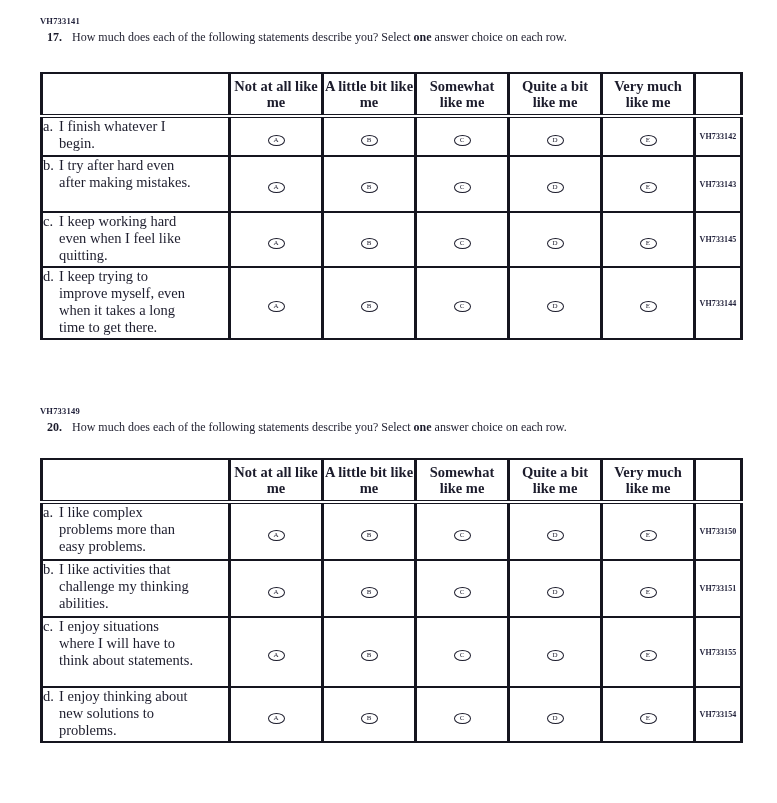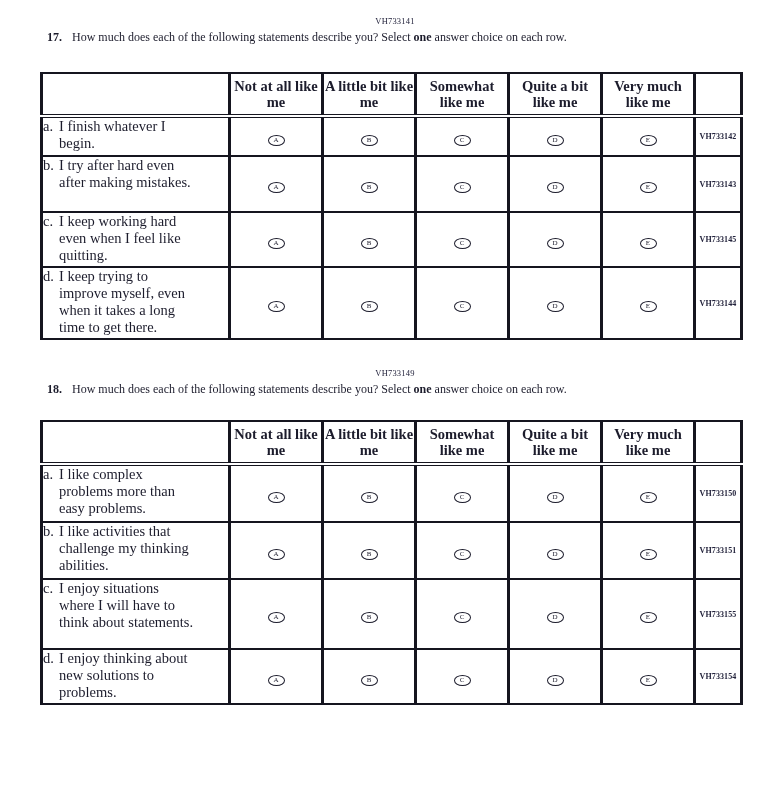--- a/index.html
+++ b/index.html
@@ -7,23 +7,23 @@
   body {
     width: 777px; height: 803px;
     background: #ffffff;
     color: #1c1c2c;
     font-family: "Liberation Serif", "DejaVu Serif", serif;
     overflow: hidden;
   }
   .page { padding: 16px 27px 0 40px; }
 
   .vhcode {
-    text-align: center;
+    text-align: left;
     font-size: 8.5px;
-    font-weight: normal;
+    font-weight: bold;
     color: #23233c;
     letter-spacing: 0.2px;
     height: 10px;
     line-height: 10px;
   }
 
   .question {
     display: flex;
     margin: 2px 0 0 7px;
     font-size: 12px;
@@ -32,21 +32,21 @@
   .qnum { font-weight: bold; flex: 0 0 25px; }
   .qtext { max-width: 580px; }
   .qbold { font-weight: bold; }
 
   table.survey {
     border-collapse: collapse;
     table-layout: fixed;
     width: 700px;
     margin-top: 26px;
   }
-  .section2 { margin-top: 28px; }
+  .section2 { margin-top: 66px; }
   .section2 table.survey { margin-top: 22px; }
 
   table.survey th, table.survey td {
     border: 2px solid #15151f;
     border-left-width: 3px;
     border-right-width: 3px;
     padding: 0;
   }
   table.survey th { border-bottom: 4px double #15151f; text-align: center; }
   table.survey .col-first  { width: 188px; }
@@ -223,21 +223,21 @@
               </span></td>
         <td class="codecell">VH733144</td>
       </tr>
     </tbody>
       </table>
   </section>
 
   <section class="section2">
     <div class="vhcode">VH733149</div>
     <p class="question">
-      <span class="qnum">18.</span>
+      <span class="qnum">20.</span>
       <span class="qtext"><span>How much does each of the following statements describe you? Select </span><span class="qbold">one</span><span> answer choice on each row.</span></span>
     </p>
 
     <table class="survey">
       <colgroup>
         <col class="col-first">
           <col class="col-ans">
           <col class="col-ans">
           <col class="col-ans">
           <col class="col-ans">

